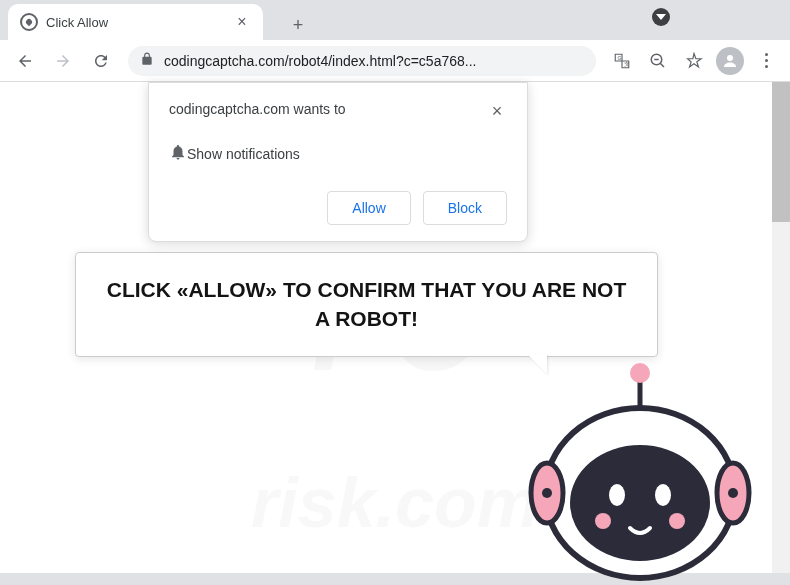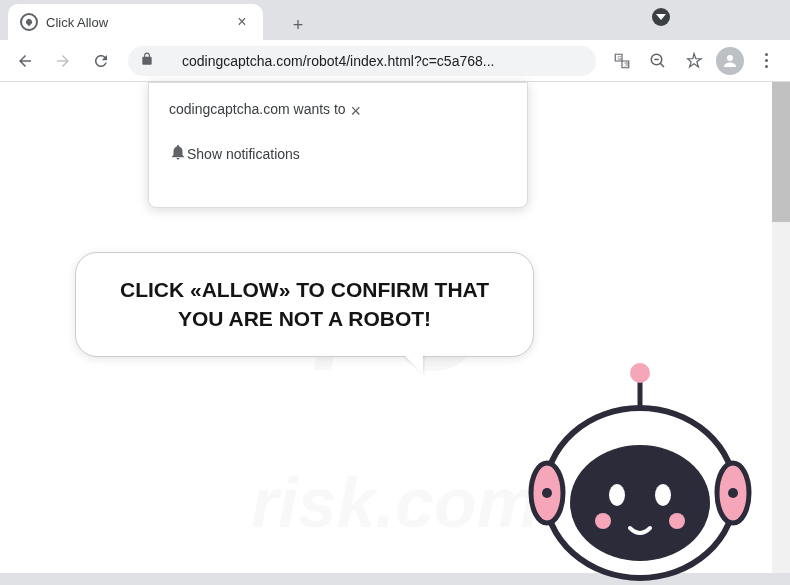--- a/index.html
+++ b/index.html
@@ -14,49 +14,49 @@
     .tab-favicon { width: 18px; height: 18px; border-radius: 50%; border: 2px solid #5f6368; display: flex; align-items: center; justify-content: center; }
     .tab-favicon::before { content: ''; width: 6px; height: 6px; background: #5f6368; border-radius: 50% 50% 50% 0; transform: rotate(-45deg); }
     .tab-title { flex: 1; font-size: 13px; color: #3c4043; white-space: nowrap; overflow: hidden; text-overflow: ellipsis; }
     .tab-close { width: 18px; height: 18px; display: flex; align-items: center; justify-content: center; color: #5f6368; font-size: 16px; }
     .newtab { width: 30px; height: 30px; display: flex; align-items: center; justify-content: center; color: #5f6368; margin-left: 8px; font-size: 18px; }
     
     
     .toolbar { height: 42px; background: #fff; display: flex; align-items: center; padding: 0 8px; gap: 4px; border-bottom: 1px solid #ddd; }
     .nav-btn { width: 34px; height: 34px; display: flex; align-items: center; justify-content: center; border-radius: 50%; color: #5f6368; }
     .nav-btn.disabled { color: #bdc1c6; }
-    .omnibox { flex: 1; height: 30px; background: #f1f3f4; border-radius: 15px; display: flex; align-items: center; padding: 0 12px; gap: 28px; margin: 0 6px; }
+    .omnibox { flex: 1; height: 30px; background: #f1f3f4; border-radius: 15px; display: flex; align-items: center; padding: 0 12px; gap: 10px; margin: 0 6px; }
     .lock-icon { color: #5f6368; }
     .url-text { flex: 1; font-size: 14px; color: #202124; white-space: nowrap; overflow: hidden; }
     .toolbar-icon { width: 32px; height: 32px; display: flex; align-items: center; justify-content: center; color: #5f6368; }
     .avatar { width: 28px; height: 28px; border-radius: 50%; background: #bdc1c6; display: flex; align-items: center; justify-content: center; }
     .avatar svg { fill: #fff; }
     .menu-dot { width: 32px; display: flex; flex-direction: column; align-items: center; gap: 3px; justify-content: center; height: 32px; }
     .menu-dot span { width: 3px; height: 3px; background: #5f6368; border-radius: 50%; }
     .dark-circle { width: 18px; height: 18px; background: #3c4043; border-radius: 50%; display: flex; align-items: center; justify-content: center; margin-right: 100px; }
     .dark-circle::after { content: ''; border: 5px solid transparent; border-top: 6px solid #fff; margin-top: 4px; }
     
     
     .content { position: relative; height: 491px; background: #fff; }
     .scrollbar { position: absolute; right: 0; top: 0; width: 18px; height: 100%; background: #f1f1f1; }
     .scrollbar-thumb { width: 100%; height: 140px; background: #c1c1c1; }
     
     
     .perm-dialog { position: absolute; top: 0; left: 148px; width: 380px; background: #fff; border: 1px solid #dadce0; border-radius: 0 0 8px 8px; box-shadow: 0 2px 12px rgba(0,0,0,0.15); padding: 18px 20px 16px; z-index: 100; }
-    .perm-header { display: flex; align-items: flex-start; }
+    .perm-header { display: flex; justify-content: space-between; align-items: flex-start; }
     .perm-origin { font-size: 14px; color: #3c4043; }
     .perm-close { color: #5f6368; font-size: 18px; width: 20px; height: 20px; display: flex; align-items: center; justify-content: center; }
     .perm-row { display: flex; align-items: center; margin: 22px 0 26px 0; }
     .perm-bell { color: #5f6368; }
     .perm-text { font-size: 14px; color: #3c4043; }
     .perm-actions { display: flex; justify-content: flex-end; gap: 12px; }
     .perm-btn { border: 1px solid #dadce0; background: #fff; color: #1a73e8; font-size: 14px; padding: 8px 24px; border-radius: 4px; cursor: pointer; }
     
     
-    .bubble { position: absolute; top: 170px; left: 75px; width: 459px; background: #fff; border: 1px solid #ccc; border-radius: 22px; padding: 22px 30px; box-shadow: 0 2px 10px rgba(0,0,0,0.1); }
+    .bubble { position: absolute; top: 170px; left: 75px; width: 583px; background: #fff; border: 1px solid #ccc; border-radius: 4px; padding: 22px 30px; box-shadow: 0 2px 10px rgba(0,0,0,0.1); }
     .bubble::after { content: ''; position: absolute; bottom: -18px; right: 110px; width: 0; height: 0; border: 20px solid transparent; border-top: 20px solid #fff; border-right: 0; border-bottom: 0; filter: drop-shadow(1px 1px 1px rgba(0,0,0,0.1)); }
     .bubble-text { font-size: 21px; font-weight: 800; color: #141414; text-align: center; line-height: 1.4; }
     
     
     .robot { position: absolute; bottom: -10px; right: 35px; width: 230px; height: 230px; }
     
     
     .watermark { position: absolute; top: 50%; left: 50%; transform: translate(-50%, -50%); font-size: 120px; font-weight: 700; color: rgba(200,200,200,0.15); font-style: italic; white-space: nowrap; pointer-events: none; }
     .watermark-sub { position: absolute; bottom: 30px; left: 50%; transform: translateX(-50%); font-size: 70px; font-weight: 700; color: rgba(200,200,200,0.12); font-style: italic; white-space: nowrap; pointer-events: none; }
   </style>
@@ -160,20 +160,24 @@
       <span class="perm-close">×</span>
     </div>
     <div class="perm-row">
       <span class="perm-bell">
         <svg width="18" height="18" viewBox="0 0 24 24">
             <path d="M12 22c1.1 0 2-.9 2-2h-4c0 1.1.9 2 2 2zm6-6v-5c0-3.1-1.6-5.6-4.5-6.3V4c0-.8-.7-1.5-1.5-1.5S10.5 3.2 10.5 4v.7C7.6 5.4 6 7.9 6 11v5l-2 2v1h16v-1l-2-2z" fill="currentColor"></path>
           </svg>
       </span>
       <span class="perm-text">Show notifications</span>
     </div>
+    <div class="perm-actions">
+      <button class="perm-btn">Allow</button>
+      <button class="perm-btn">Block</button>
+    </div>
   </div>
 
   <div class="bubble">
     <div class="bubble-text">CLICK «ALLOW» TO CONFIRM THAT YOU ARE NOT A ROBOT!</div>
   </div>
 
   <div class="robot">
     <svg viewBox="0 0 230 230">
 
       <line x1="115" y1="65" x2="115" y2="25" stroke="#2b2b3a" stroke-width="5"></line>

